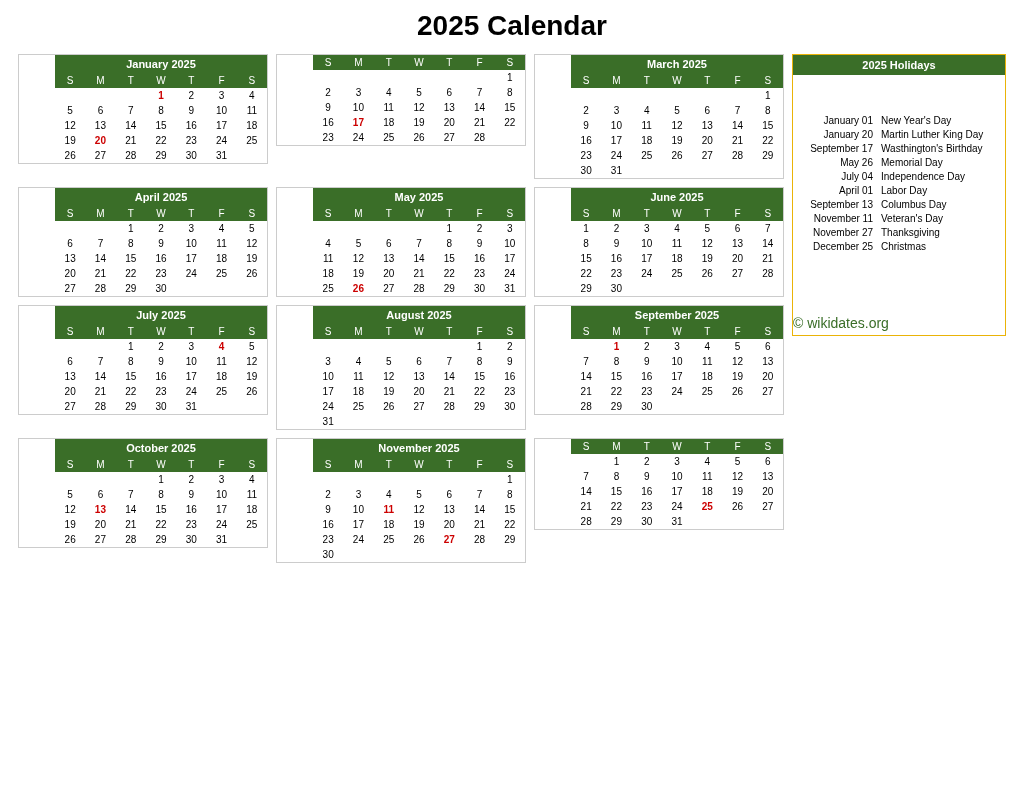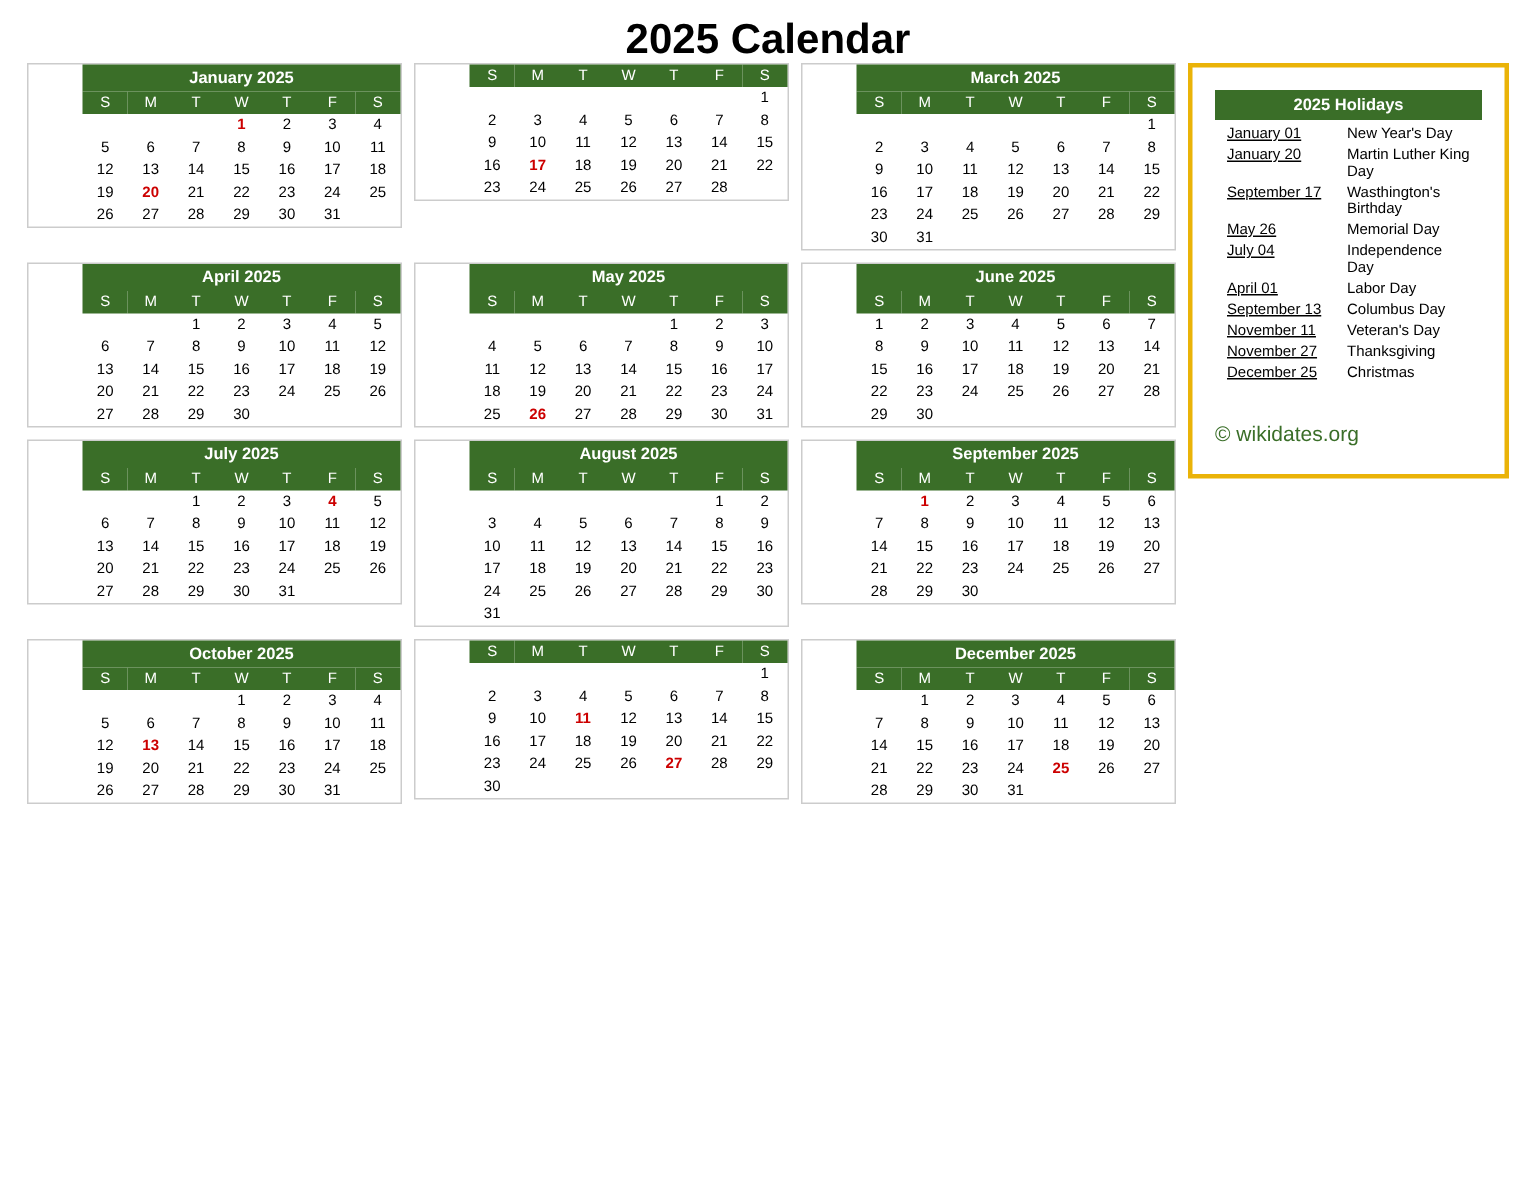--- a/index.html
+++ b/index.html
@@ -7,20 +7,21 @@
       background: #fff;
       font-family: Arial, sans-serif;
       width: 1024px;
       min-height: 791px;
       padding: 10px;
     }
     h1 {
       text-align: center;
       font-size: 28px;
       font-weight: bold;
+      margin-bottom: 12px;
       color: #000;
     }
     .calendar-month {
       border: 1px solid #ccc;
       padding-left: 36px;
     }
     .month-header {
       background: #3a6e28;
       color: #fff;
       text-align: center;
@@ -43,46 +44,46 @@
     }
     .cal-table td {
       text-align: center;
       padding: 2px 1px;
       color: #000;
       font-size: 10px;
       width: 14.28%;
     }
     .cal-table td.red { color: #cc0000; font-weight: bold; }
     .holidays-box {
-      border: 3px solid #eab308;
-      padding: 15px;
+      border: 1px solid #eab308;
+      padding: 0;
+      gap: 36px;
     }
     .holidays-header {
       background: #3a6e28;
       color: #fff;
       text-align: center;
       font-size: 11px;
       font-weight: bold;
       padding: 4px 0;
     }
     .holiday-list {
       padding: 4px 8px;
     }
     .holiday-item {
       display: flex;
       font-size: 10px;
       margin-bottom: 3px;
       color: #000;
     }
     .holiday-date {
       min-width: 80px;
-      text-align: left;
+      text-align: right;
       padding-right: 8px;
       color: #000;
-      text-decoration: underline;
     }
     .holiday-name {
       color: #000;
     }
   </style>
 </head>
 <body>
 
 <h1>2025 Calendar</h1>
 
@@ -774,20 +775,21 @@
             <td>28</td>
             <td>29</td>
             <td>30</td>
             <td>31</td>
             <td></td>
           </tr>
         </tbody>
       </table>
     </div>
     <div class="calendar-month">
+      <div class="month-header">November 2025</div>
       <table class="cal-table">
         <thead>
           <tr>
             <th>S</th>
             <th>M</th>
             <th>T</th>
             <th>W</th>
             <th>T</th>
             <th>F</th>
             <th>S</th>
@@ -845,21 +847,20 @@
             <td></td>
             <td></td>
             <td></td>
             <td></td>
             <td></td>
           </tr>
         </tbody>
       </table>
     </div>
     <div class="calendar-month">
-      <div class="month-header">December 2025</div>
       <table class="cal-table">
         <thead>
           <tr>
             <th>S</th>
             <th>M</th>
             <th>T</th>
             <th>W</th>
             <th>T</th>
             <th>F</th>
             <th>S</th>

